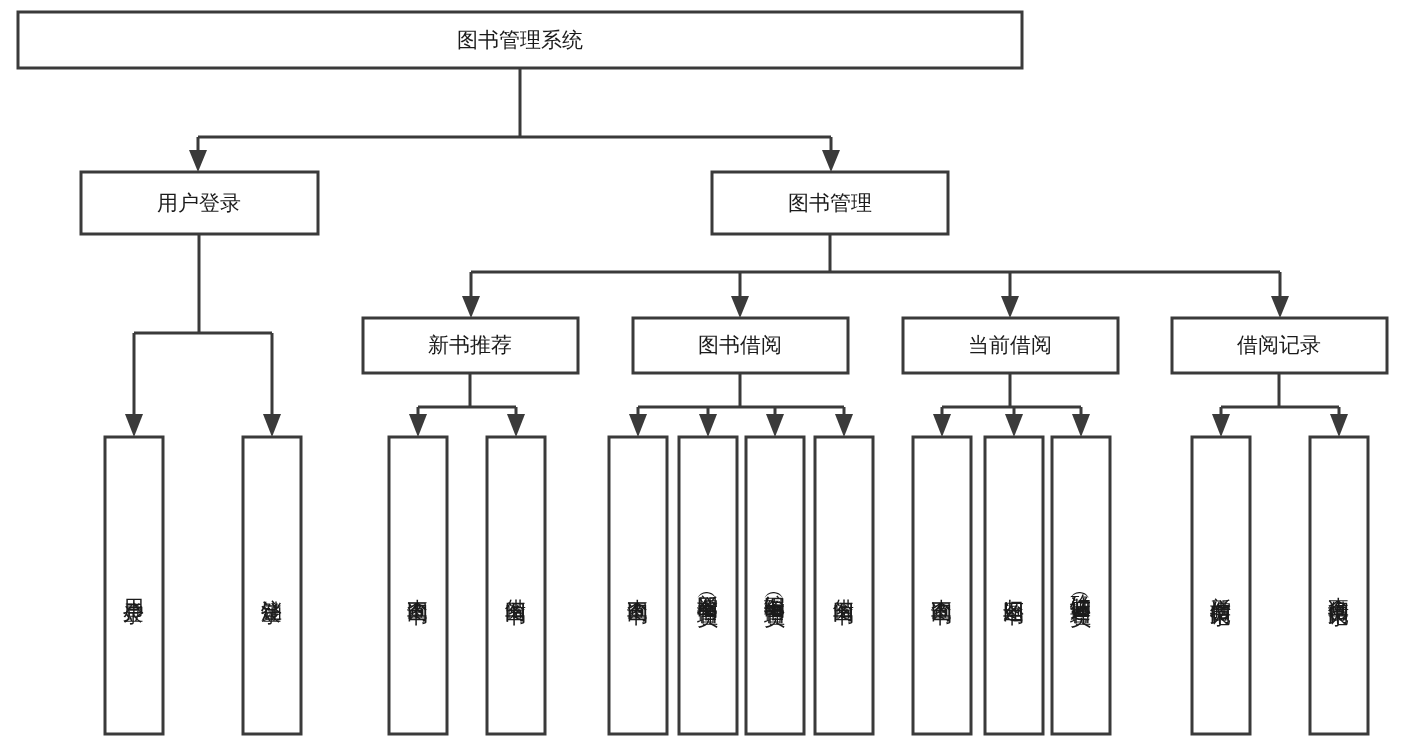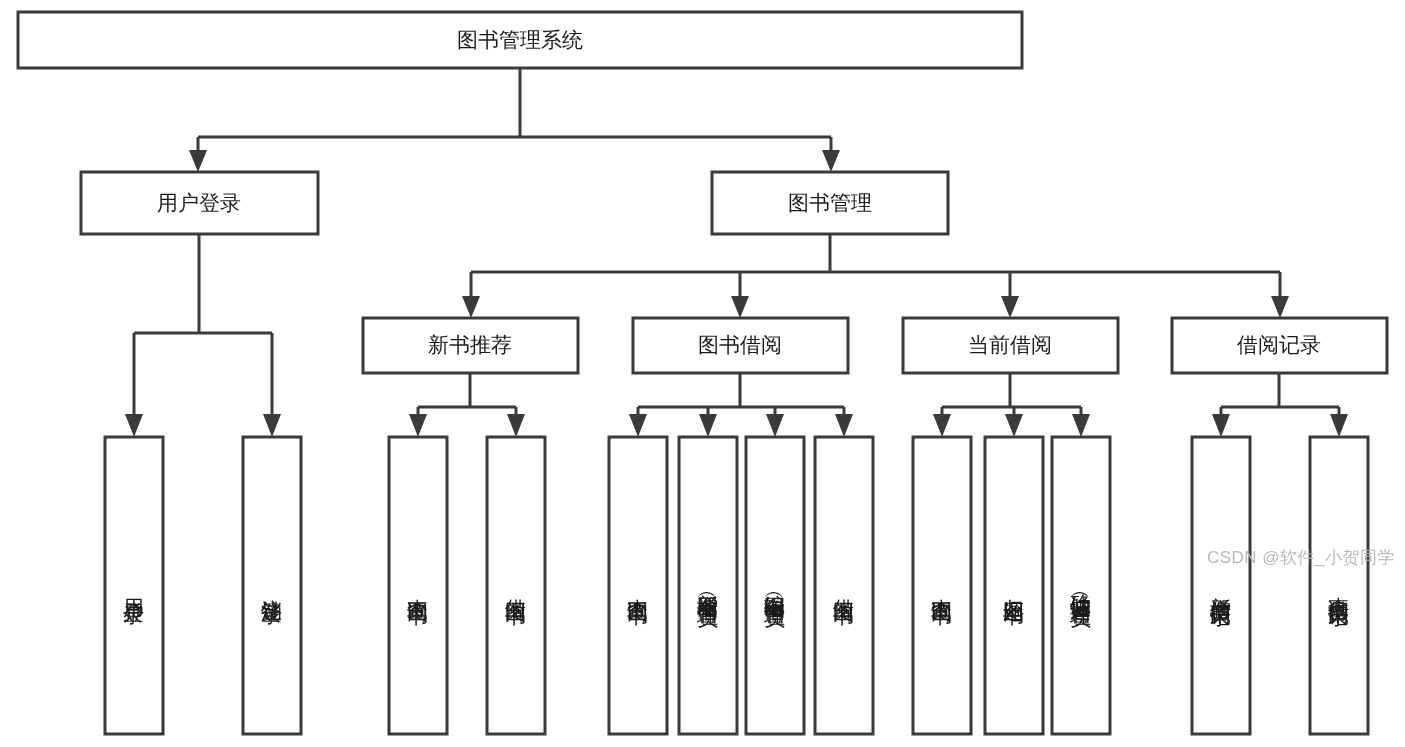--- a/index.html
+++ b/index.html
@@ -182,14 +182,13 @@
   <div class="leaf-label" style="left:609px; top:437px; width:58px; height:297px;">查询图书</div>
   <div class="leaf-label" style="left:679px; top:437px; width:58px; height:297px;">新增图书（管理员）</div>
   <div class="leaf-label" style="left:746px; top:437px; width:58px; height:297px;">编辑图书（管理员）</div>
   <div class="leaf-label" style="left:815px; top:437px; width:58px; height:297px;">借阅图书</div>
   <div class="leaf-label" style="left:913px; top:437px; width:58px; height:297px;">查询图书</div>
   <div class="leaf-label" style="left:985px; top:437px; width:58px; height:297px;">归还图书</div>
   <div class="leaf-label" style="left:1052px; top:437px; width:58px; height:297px;">确认归还（管理员）</div>
   <div class="leaf-label" style="left:1192px; top:437px; width:58px; height:297px;">新增借阅记录</div>
   <div class="leaf-label" style="left:1310px; top:437px; width:58px; height:297px;">查询借阅记录</div>
 
-  <div class="watermark">CSDN @软件_小贺同学</div>
 </div>
 
 </body></html>

